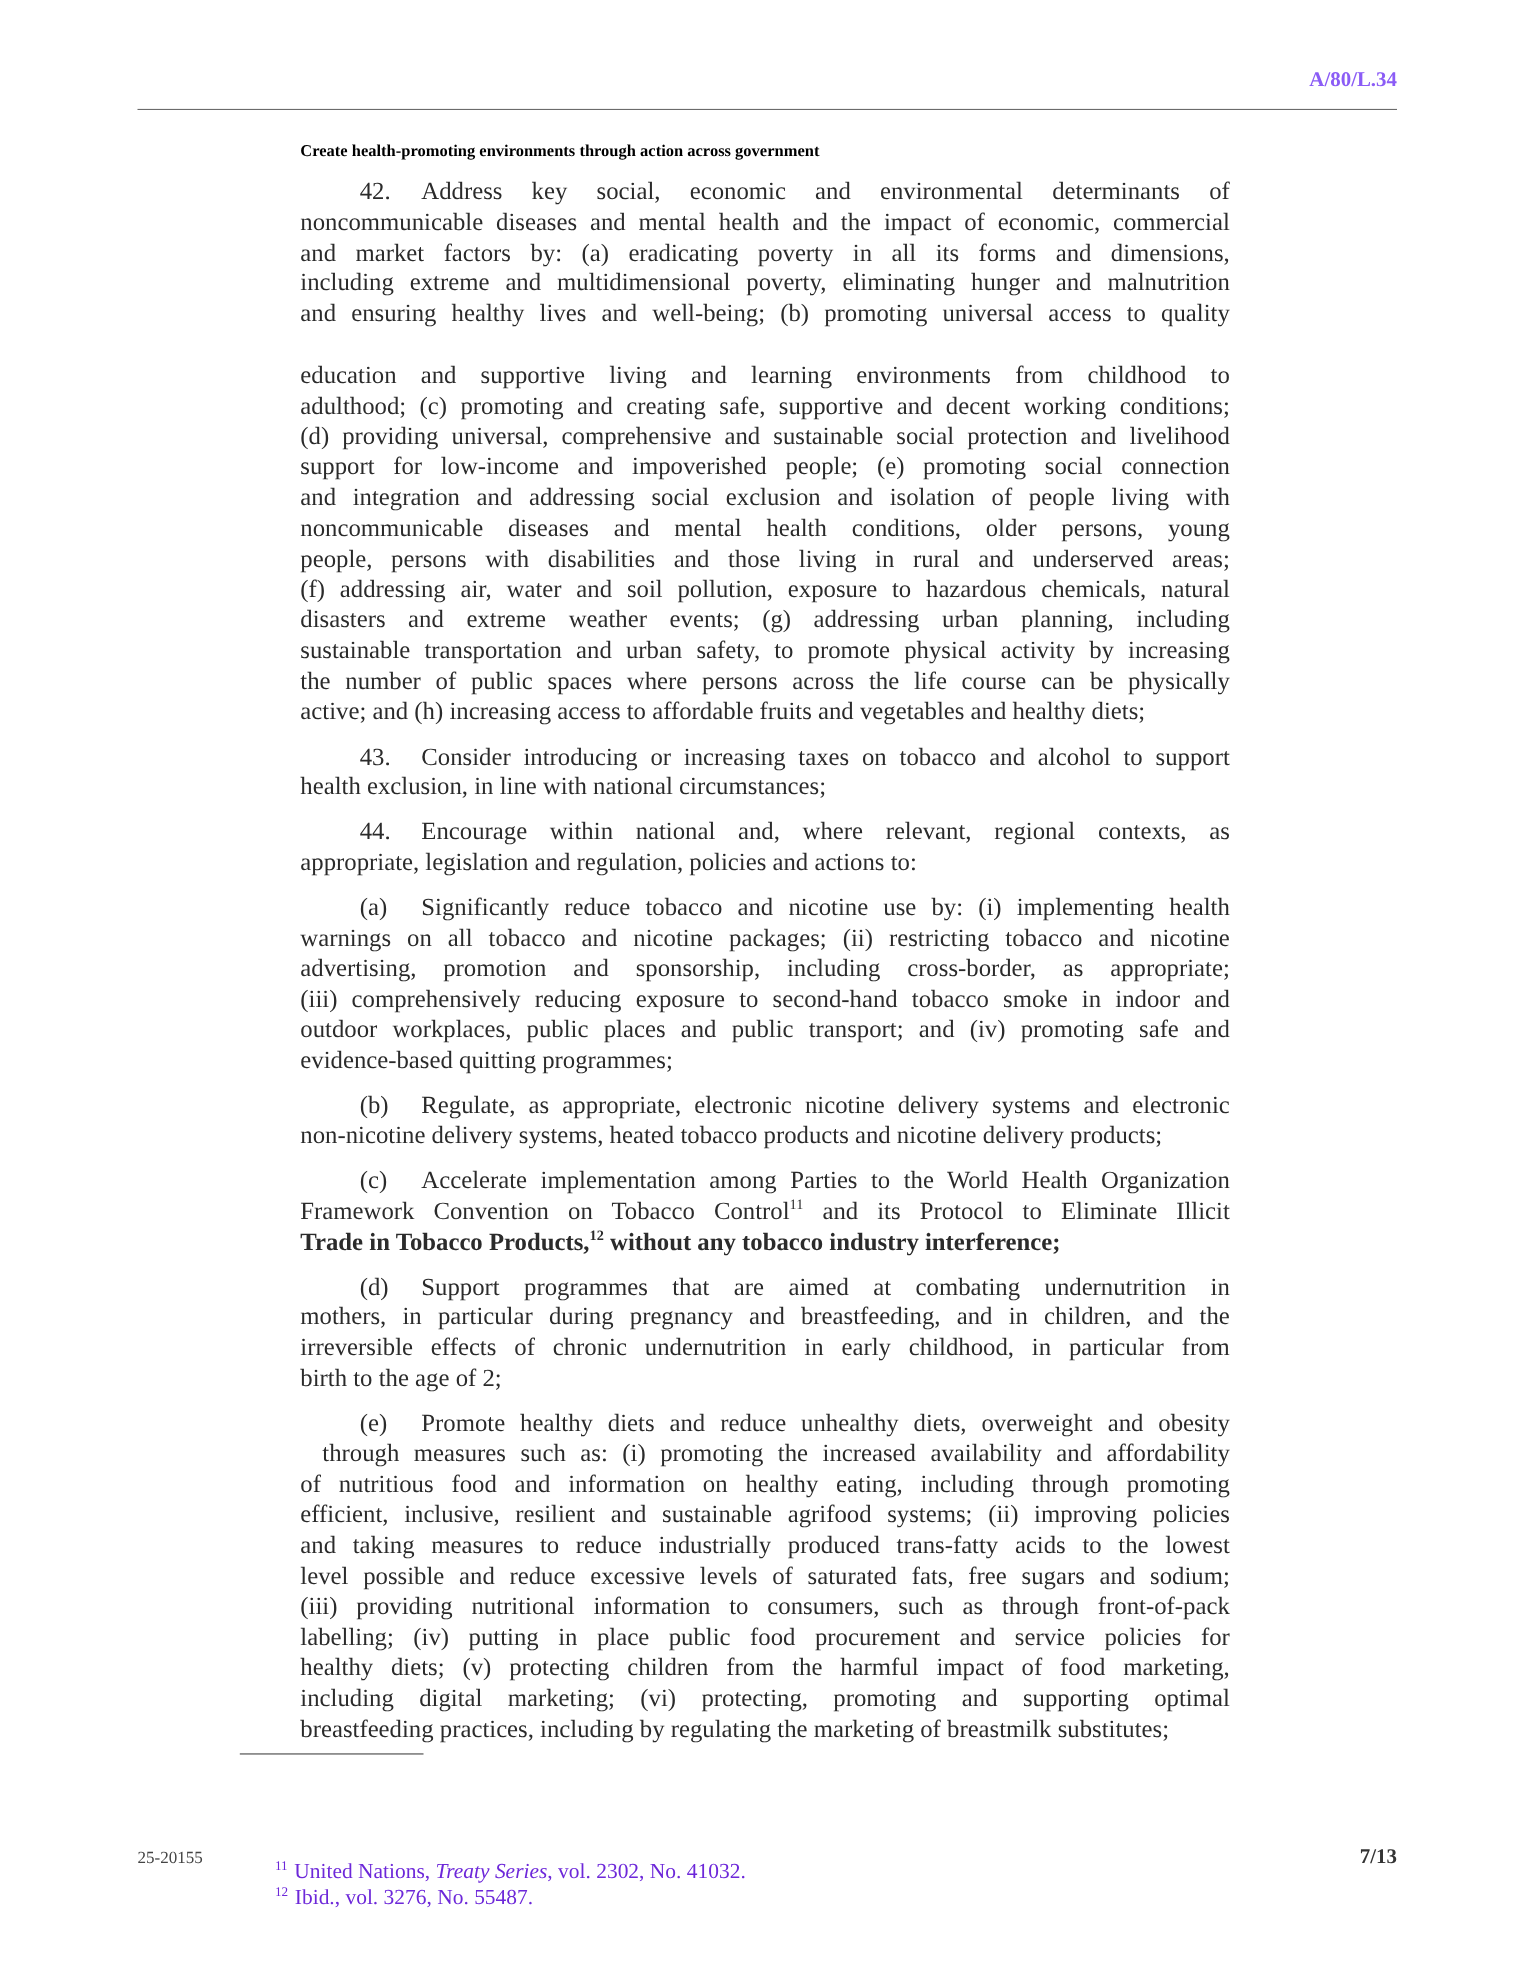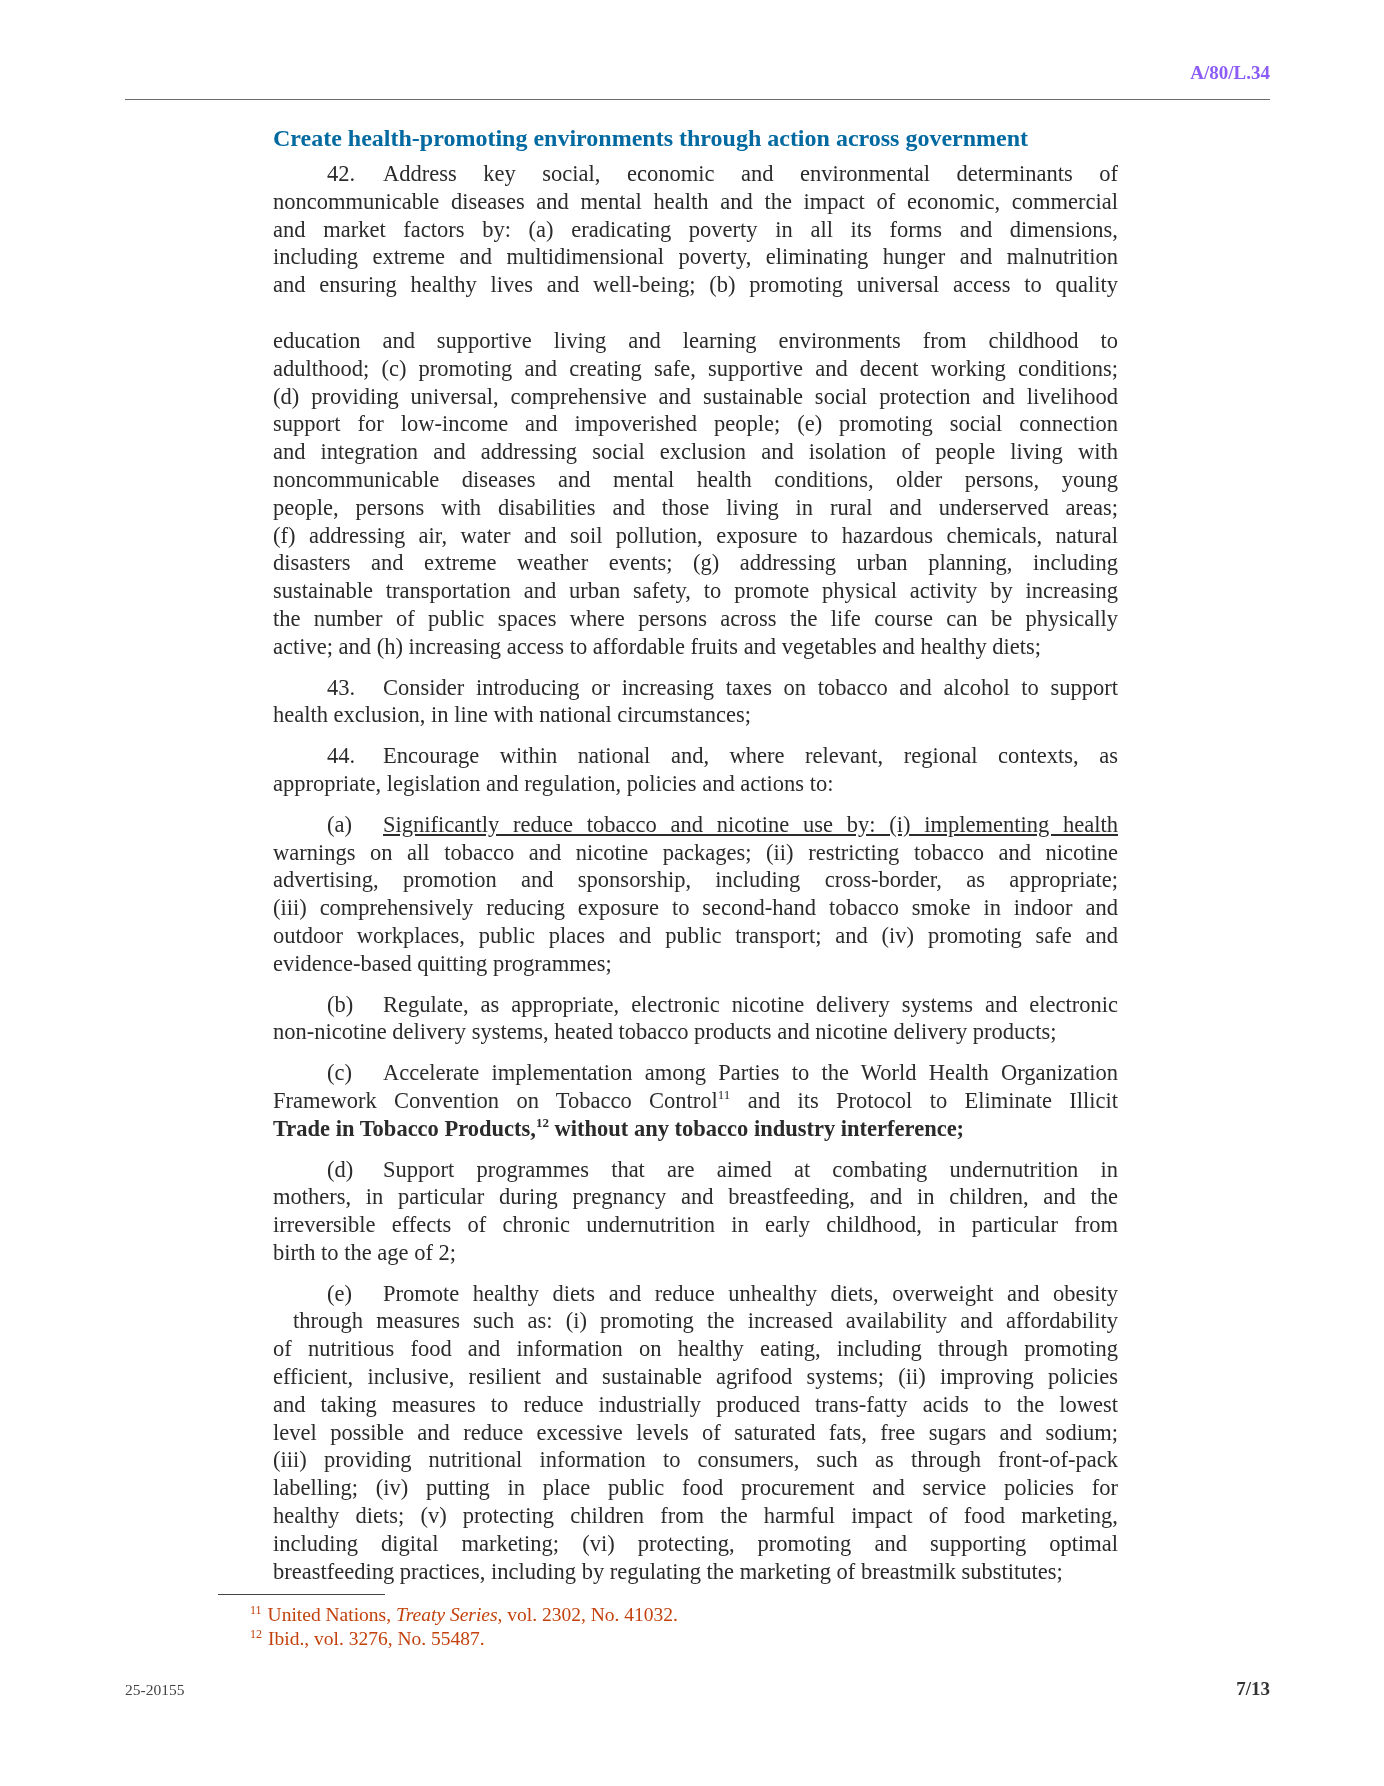--- a/index.html
+++ b/index.html
@@ -3,31 +3,31 @@
 <meta charset="utf-8">
 <style>
   html, body { margin: 0; padding: 0; background: #ffffff; }
   body { width: 1384px; height: 1786px; position: relative; overflow: hidden;
          font-family: "Liberation Serif", "DejaVu Serif", serif; color: #2b2b2b; }
   .hdr-sym { position: absolute; right: 114px; top: 62px; font-weight: bold;
              font-size: 19px; color: #8b5cf6; letter-spacing: 0px; }
   .hdr-rule { position: absolute; left: 125px; width: 1145px; top: 99px; height: 0;
               border-top: 1.6px solid #6b6b6b; }
   .content { position: absolute; left: 273px; width: 845px; top: 124px; }
-  .heading { font-weight: bold; font-size: 24px; line-height: 28px; margin: 0 0 8px 0; color: #0369a1; }
+  .heading { font-weight: bold; font-size: 15px; line-height: 28px; margin: 0 0 8px 0; color: #000000; }
   .para { font-size: 22.5px; line-height: 27.8px; margin: 0 0 13px 0; }
   .line { display: block; text-align: justify; text-align-last: justify; white-space: nowrap; height: 27.8px; overflow: visible; }
   .line.last { text-align-last: left; }
   .line span.j { display: block; text-align: justify; text-align-last: justify; }
   .line.last span.j { text-align-last: left; }
   .indent { padding-left: 54px; }
   .num { display: inline-block; width: 56px; }
   sup { font-size: 13px; line-height: 0; vertical-align: 9px; }
   .fn-rule { position: absolute; left: 218px; width: 167px; top: 1594px; border-top: 1.6px solid #444; }
-  .footnotes { position: absolute; left: 250px; top: 1603px; font-size: 19.5px; line-height: 24px; color: #c2410c; }
+  .footnotes { position: absolute; left: 250px; top: 1690px; font-size: 19.5px; line-height: 24px; color: #6d28d9; }
   .footnotes .fn sup { font-size: 12px; vertical-align: 7px; margin-right: 6px; }
   .footer-job { position: absolute; left: 125px; top: 1681px; font-size: 15.5px; color: #444; }
   .footer-page { position: absolute; right: 114px; top: 1678px; font-size: 19px; font-weight: bold; color: #333; }
   i { font-style: italic; }
 </style>
 </head>
 <body>
 
 <div class="hdr-sym">A/80/L.34</div>
 <div class="hdr-rule"></div>
@@ -99,21 +99,21 @@
       <div class="para">
         <div class="line">
           <span class="j indent" style="white-space: normal;"><span class="num">44.</span><span>Encourage within national and, where relevant, regional contexts, as</span></span>
         </div>
         <div class="line last">
           <span class="j" style="white-space: normal;"><span>appropriate, legislation and regulation, policies and actions to:</span></span>
         </div>
       </div>
       <div class="para">
         <div class="line">
-          <span class="j indent" style="white-space: normal; text-decoration: underline;"><span class="num">(a)</span><span>Significantly reduce tobacco and nicotine use by: (i) implementing health</span></span>
+          <span class="j indent" style="white-space: normal;"><span class="num">(a)</span><span>Significantly reduce tobacco and nicotine use by: (i) implementing health</span></span>
         </div>
         <div class="line">
           <span class="j" style="white-space: normal;"><span>warnings on all tobacco and nicotine packages; (ii) restricting tobacco and nicotine</span></span>
         </div>
         <div class="line">
           <span class="j" style="white-space: normal;"><span>advertising, promotion and sponsorship, including cross-border, as appropriate;</span></span>
         </div>
         <div class="line">
           <span class="j" style="white-space: normal;"><span>(iii) comprehensively reducing exposure to second-hand tobacco smoke in indoor and</span></span>
         </div>

